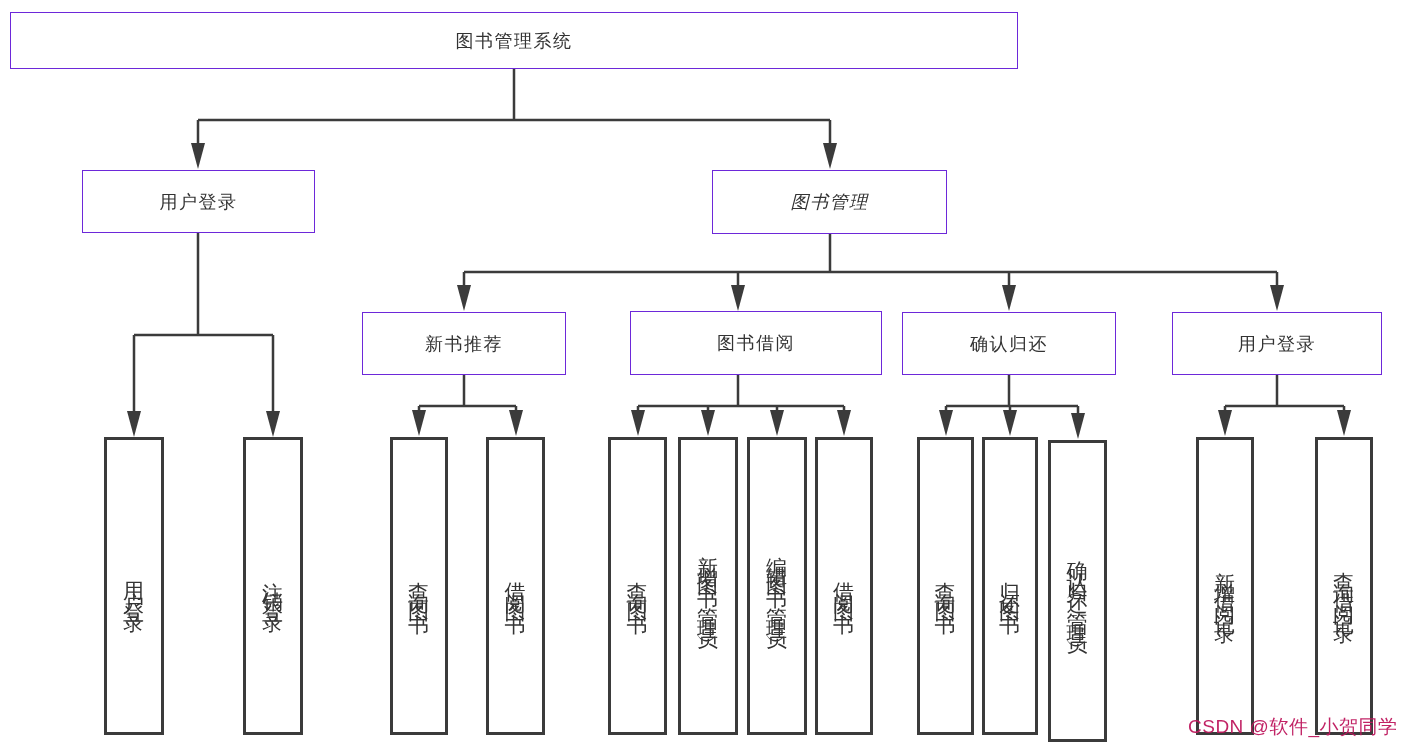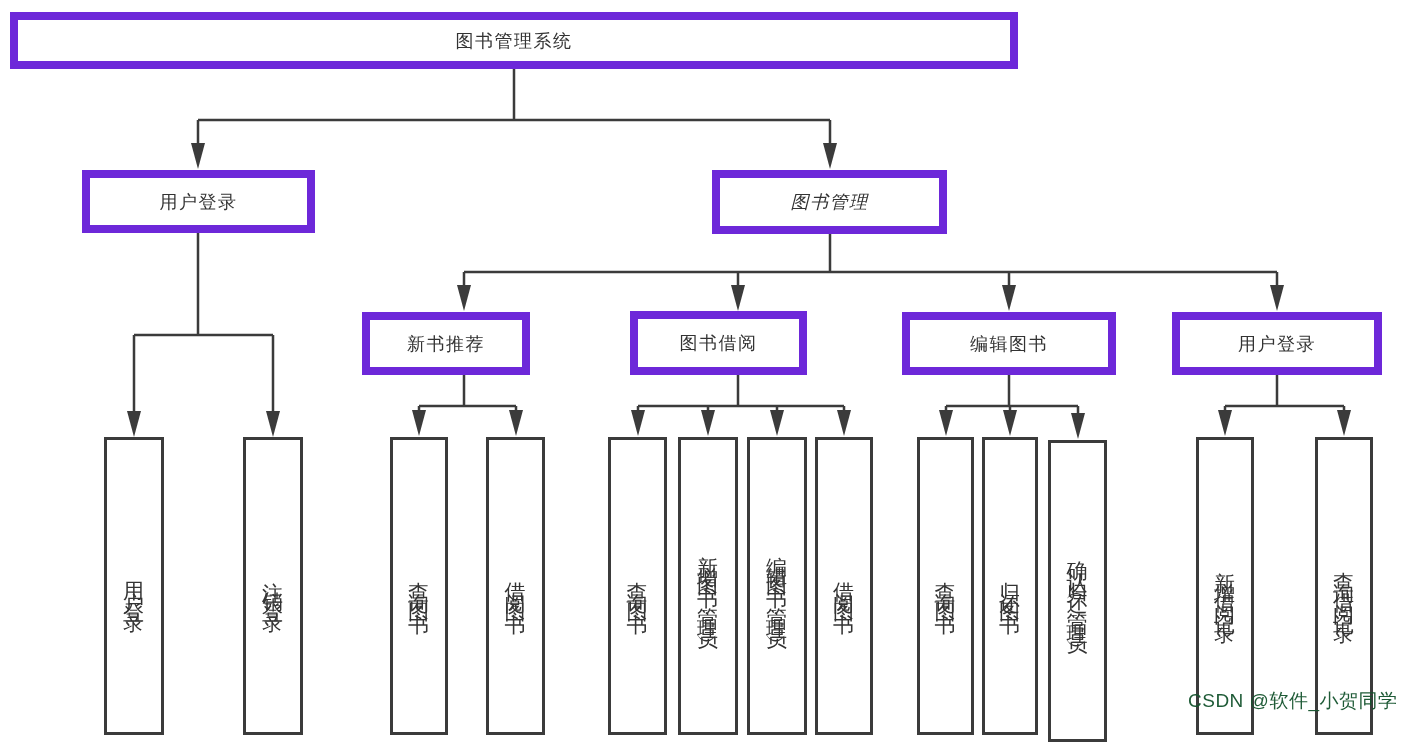--- a/index.html
+++ b/index.html
@@ -3,36 +3,36 @@
 <meta charset="utf-8">
 <style>
   html,body { margin:0; padding:0; background:#ffffff; }
   #canvas {
     position:relative; width:1405px; height:747px; background:#ffffff;
     font-family:"Liberation Sans","DejaVu Sans",sans-serif; color:#333333;
     overflow:hidden;
   }
   .hnode {
     position:absolute; box-sizing:border-box; background:#ffffff;
-    border:8px solid #6d28d9; display:flex; align-items:center; justify-content:center;
+    border:1px solid #6d28d9; display:flex; align-items:center; justify-content:center;
     font-size:18px; letter-spacing:1.5px; font-weight:500;
   }
   .vnode {
     position:absolute; box-sizing:border-box; background:#ffffff;
     border:3px solid #3b3b3b; display:flex; align-items:center; justify-content:center;
   }
   .vtext {
     writing-mode:vertical-rl; text-orientation:mixed;
     font-size:21px; letter-spacing:0.5em; line-height:1; font-weight:500;
     white-space:nowrap;
   }
   svg.connectors { position:absolute; left:0; top:0; pointer-events:none; }
   .watermark {
-    position:absolute; left:1188px; top:688px; font-size:19px;
-    color:#14532d; letter-spacing:0.5px; opacity:0.95; z-index:5;
+    position:absolute; left:1188px; top:714px; font-size:19px;
+    color:#be185d; letter-spacing:0.5px; opacity:0.95; z-index:5;
   }
 </style>
 </head>
 <body>
 
 <div id="canvas">
 
   <svg class="connectors" width="1405" height="747" viewBox="0 0 1405 747">
     <g stroke="#3b3b3b" stroke-width="2.5" fill="none">
 
@@ -77,28 +77,28 @@
     <span>图书管理系统</span>
   </div>
 
   <div class="hnode" style="left:82px; top:170px; width:233px; height:63px;">
     <span>用户登录</span>
   </div>
   <div class="hnode" style="left:712px; top:170px; width:235px; height:64px;font-style:italic;">
     <span>图书管理</span>
   </div>
 
-  <div class="hnode" style="left:362px; top:312px; width:168px; height:63px;">
+  <div class="hnode" style="left:362px; top:312px; width:204px; height:63px;">
     <span>新书推荐</span>
   </div>
-  <div class="hnode" style="left:630px; top:311px; width:177px; height:64px;">
+  <div class="hnode" style="left:630px; top:311px; width:252px; height:64px;">
     <span>图书借阅</span>
   </div>
   <div class="hnode" style="left:902px; top:312px; width:214px; height:63px;">
-    <span>编辑图书</span>
+    <span>确认归还</span>
   </div>
   <div class="hnode" style="left:1172px; top:312px; width:210px; height:63px;">
     <span>用户登录</span>
   </div>
 
   <div class="vnode" style="left:104px; top:437px; width:60px; height:298px;">
     <span class="vtext">用户登录</span>
   </div>
   <div class="vnode" style="left:243px; top:437px; width:60px; height:298px;">
     <span class="vtext">注销登录</span>

